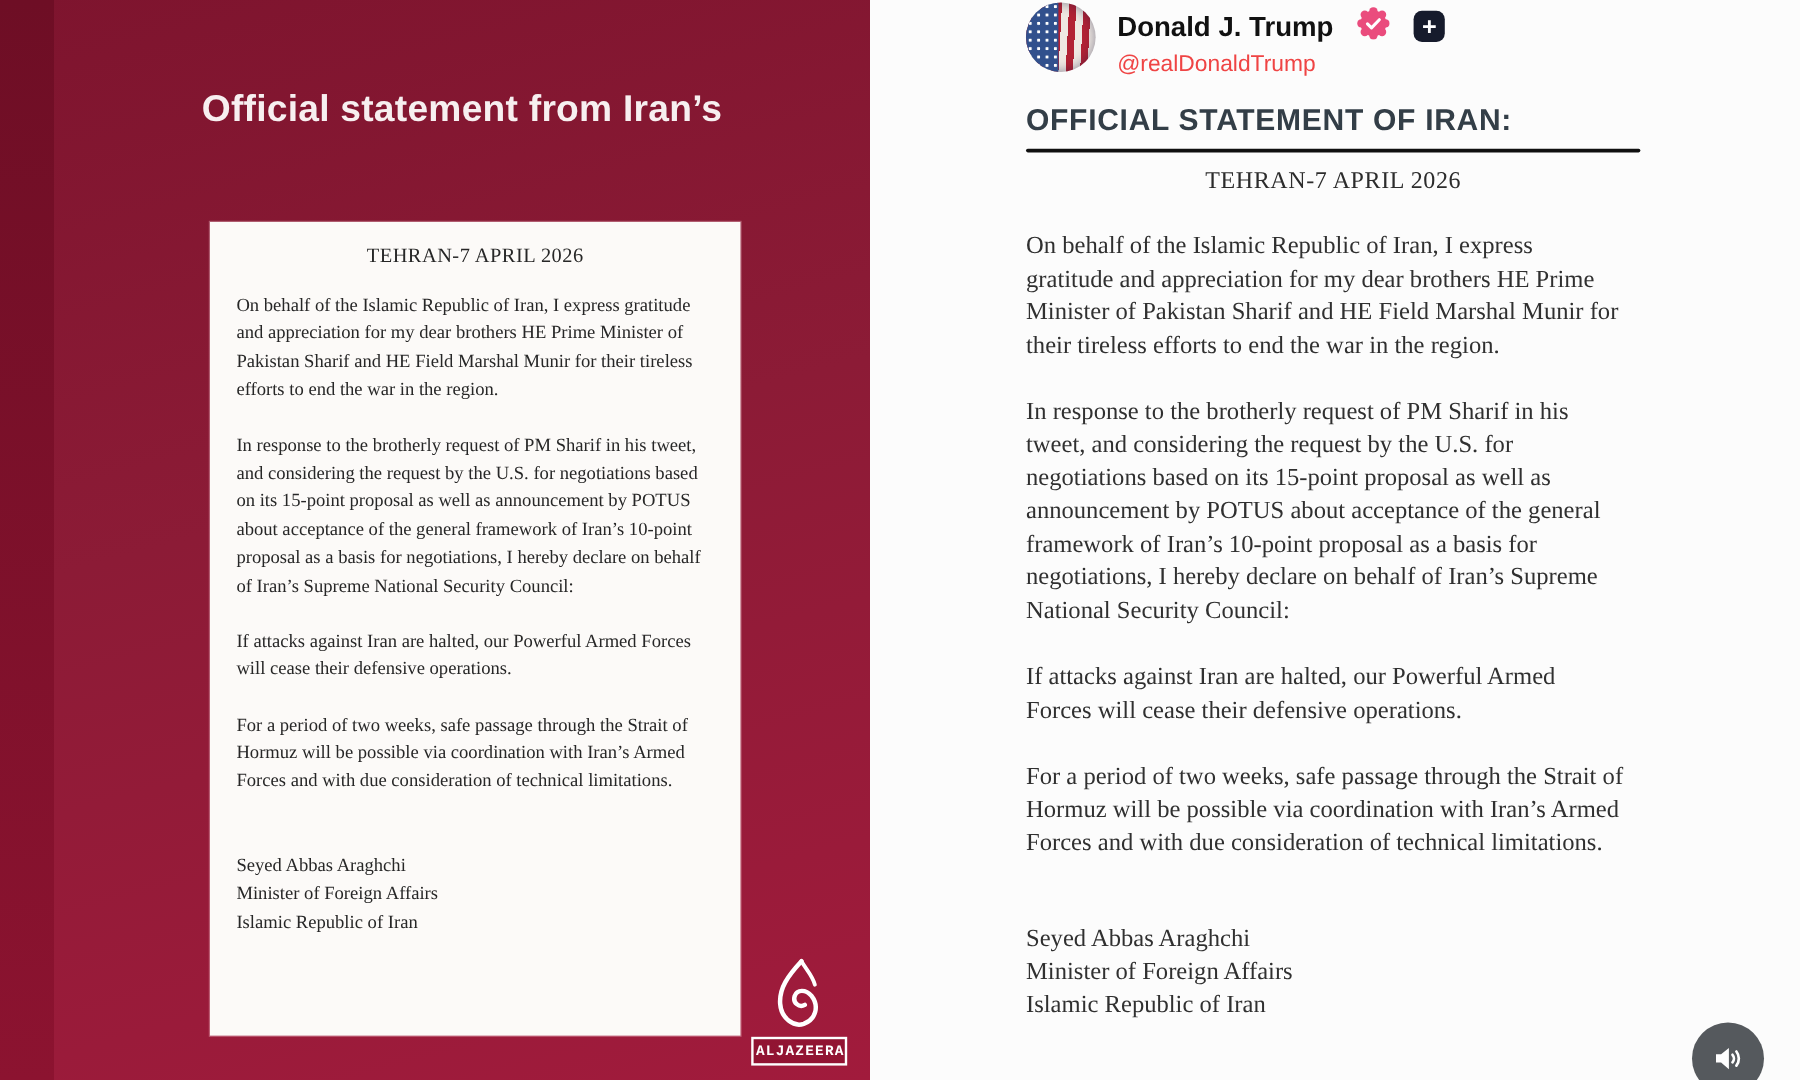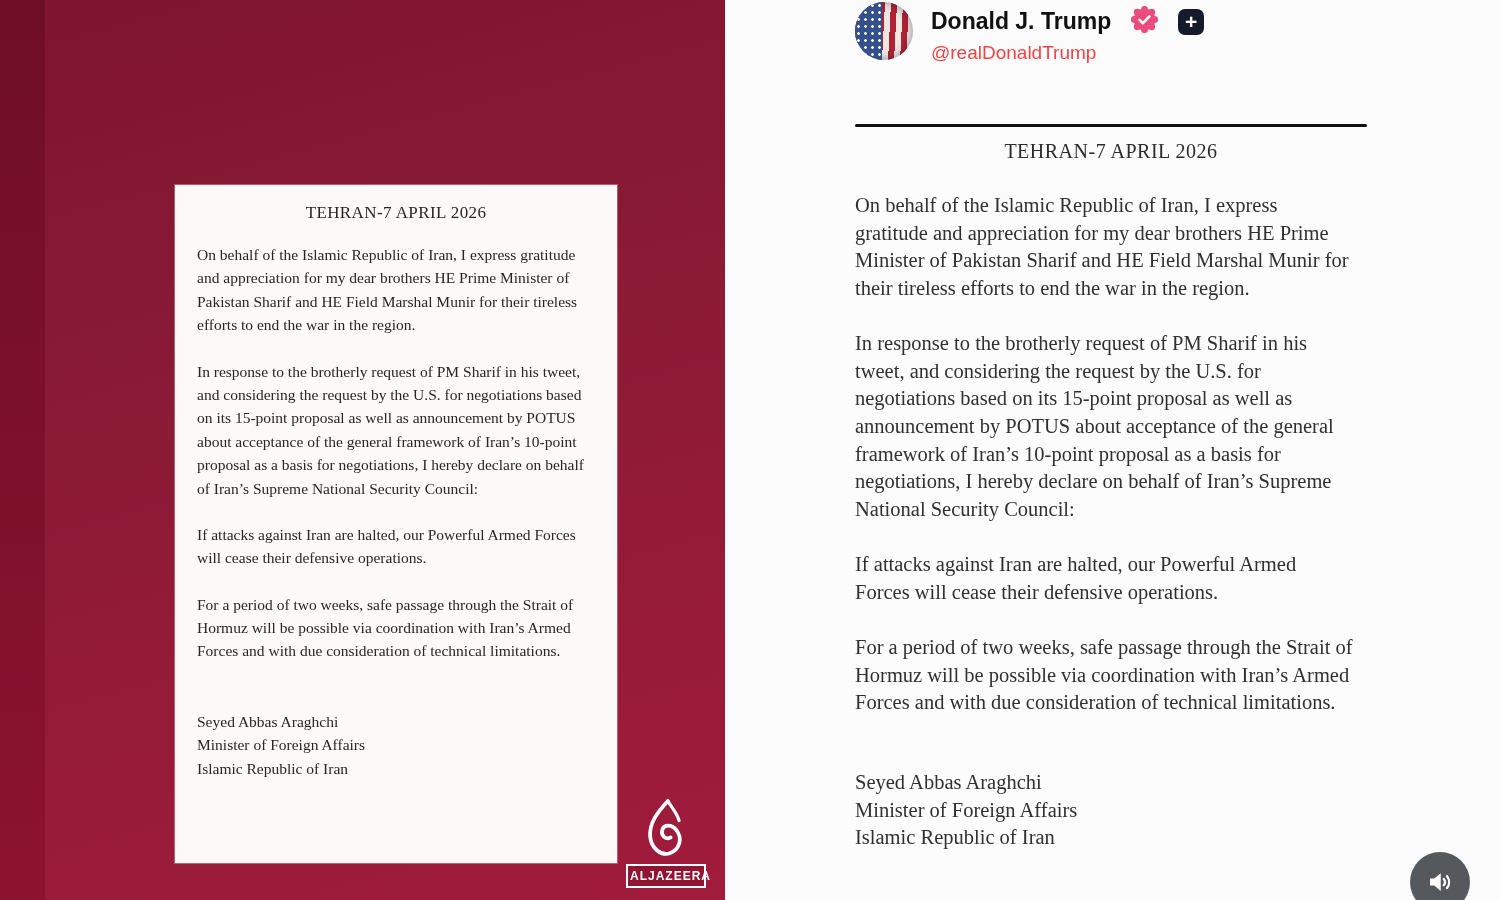--- a/index.html
+++ b/index.html
@@ -27,21 +27,21 @@
     padding:14px 22px 0 22px;
     font-family:"Liberation Serif", serif; color:#272727;
   }
   .card-dateline{
     text-align:center; font-size:17px; letter-spacing:0.4px; margin:4px 0 20px;
   }
   .card-para{ font-size:15.5px; line-height:1.51; margin-bottom:23px; }
   .card-signature{ margin-top:47px; font-size:15.5px; line-height:1.51; }
 
   .aljazeera-logo{
-    position:absolute; right:19px; bottom:12px; width:80px; text-align:center;
+    position:absolute; right:19px; bottom:12px; width:80px; text-align:center;font-family:Liberation Mono, monospace;
   }
   .aljazeera-flame{ display:block; margin:0 auto 4px auto; }
   .aljazeera-wordmark{
     display:block; border:2px solid #fff; color:#fff; background:rgba(120,10,35,.35);
     font-size:12px; font-weight:bold; letter-spacing:1px; padding:3px 2px;
   }
 
   
   .right-panel{
     position:relative; flex:1; height:900px; background:#fcfcfc; color:#2e2e2e;
@@ -97,21 +97,21 @@
 </style>
 </head>
 <body>
 
 <div class="stage">
 
   <section class="left-panel">
     <div class="left-edge-strip"></div>
 
     <h1 class="left-heading">
-      <br>
+      <span>Official statement from Iran’s</span><br>
     </h1>
 
     <article class="statement-card">
       <div class="card-dateline">TEHRAN-7 APRIL 2026</div>
       <p class="card-para">On behalf of the Islamic Republic of Iran, I express gratitude and appreciation for my dear brothers HE Prime Minister of Pakistan Sharif and HE Field Marshal Munir for their tireless efforts to end the war in the region.</p>
       <p class="card-para">In response to the brotherly request of PM Sharif in his tweet, and considering the request by the U.S. for negotiations based on its 15-point proposal as well as announcement by POTUS about acceptance of the general framework of Iran’s 10-point proposal as a basis for negotiations, I hereby declare on behalf of Iran’s Supreme National Security Council:</p>
       <p class="card-para">If attacks against Iran are halted, our Powerful Armed Forces will cease their defensive operations.</p>
       <p class="card-para">For a period of two weeks, safe passage through the Strait of Hormuz will be possible via coordination with Iran’s Armed Forces and with due consideration of technical limitations.</p>
       <div class="card-signature">
         <div>Seyed Abbas Araghchi</div>
@@ -153,20 +153,21 @@
             </svg>
           </span>
           <span class="truth-badge">
             <span>+</span>
           </span>
         </div>
         <div class="handle">@realDonaldTrump</div>
       </div>
     </header>
 
+    <h2 class="post-heading">OFFICIAL STATEMENT OF IRAN:</h2>
     <div class="heading-rule"></div>
     <div class="post-dateline">TEHRAN-7 APRIL 2026</div>
 
     <div class="post-body">
       <p class="post-para">On behalf of the Islamic Republic of Iran, I express gratitude and appreciation for my dear brothers HE Prime Minister of Pakistan Sharif and HE Field Marshal Munir for their tireless efforts to end the war in the region.</p>
       <p class="post-para">In response to the brotherly request of PM Sharif in his tweet, and considering the request by the U.S. for negotiations based on its 15-point proposal as well as announcement by POTUS about acceptance of the general framework of Iran’s 10-point proposal as a basis for negotiations, I hereby declare on behalf of Iran’s Supreme National Security Council:</p>
       <p class="post-para">If attacks against Iran are halted, our Powerful Armed Forces will cease their defensive operations.</p>
       <p class="post-para">For a period of two weeks, safe passage through the Strait of Hormuz will be possible via coordination with Iran’s Armed Forces and with due consideration of technical limitations.</p>
       <div class="post-signature">
         <div>Seyed Abbas Araghchi</div>

